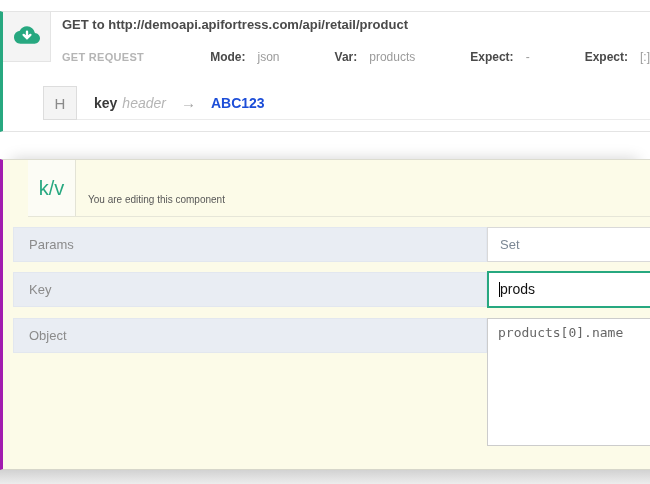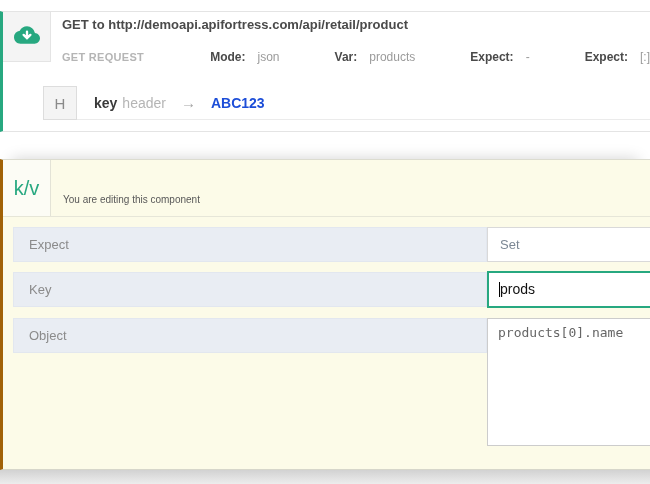--- a/index.html
+++ b/index.html
@@ -46,31 +46,32 @@
   .h-badge {
     width:34px; height:34px; background:#f4f4f4; border:1px solid #dddddd;
     color:#8a8a8a; font-size:15px;
     display:flex; align-items:center; justify-content:center;
   }
   .h-content {
     flex:1; border-bottom:1px solid #ebebeb; background:#fff;
     display:flex; align-items:center; padding-left:17px; font-size:14px;
   }
   .h-key { font-weight:700; color:#3a3a3a; }
-  .h-type { color:#b5b5b5; margin-left:5px; }
+  .h-type { color:#b5b5b5; margin-left:5px;font-style:italic; }
   .h-arrow { color:#a5a5a5; margin:0 15px; font-size:15px; }
   .h-value { font-weight:700; color:#1d4ed8; }
 
   
   .kv-panel {
     position:absolute; top:159px; left:0; width:650px; height:311px;
     background:#fcfbe8;
     border-top:1px solid #dcdcd0; border-bottom:1px solid #d6d6ca;
-    border-left:3px solid #a16207;
+    border-left:3px solid #a21caf;
     box-shadow:0 -12px 14px -12px rgba(0,0,0,.18);
+    padding-left:25px;
   }
   .kv-header { position:relative; height:57px; border-bottom:1px solid #e6e6d8; }
   .kv-icon-cell {
     position:absolute; left:0; top:0; width:48px; height:56px;
     background:#fcfcf5; border-right:1px solid #e3e3d6;
     display:flex; align-items:center; justify-content:center;
     color:#27a880; font-size:20px;
   }
   .kv-title { position:absolute; left:60px; top:7px; color:#27a880; font-size:17px; font-weight:700; }
   .kv-subtitle { position:absolute; left:60px; top:34px; color:#585858; font-size:10px; }
@@ -138,21 +139,21 @@
 </div>
 
 <div class="kv-panel">
   <div class="kv-header">
     <div class="kv-icon-cell">k/v</div>
     <div class="kv-subtitle">You are editing this component</div>
   </div>
 
   <div class="kv-rows">
     <div class="kv-row">
-      <div class="kv-label-cell">Expect</div>
+      <div class="kv-label-cell">Params</div>
       <div class="kv-field-select">Set</div>
     </div>
 
     <div class="kv-row">
       <div class="kv-label-cell">Key</div>
       <div class="kv-field-input"><span class="caret"></span><span>prods</span></div>
     </div>
 
     <div class="kv-row">
       <div class="kv-label-cell">Object</div>

